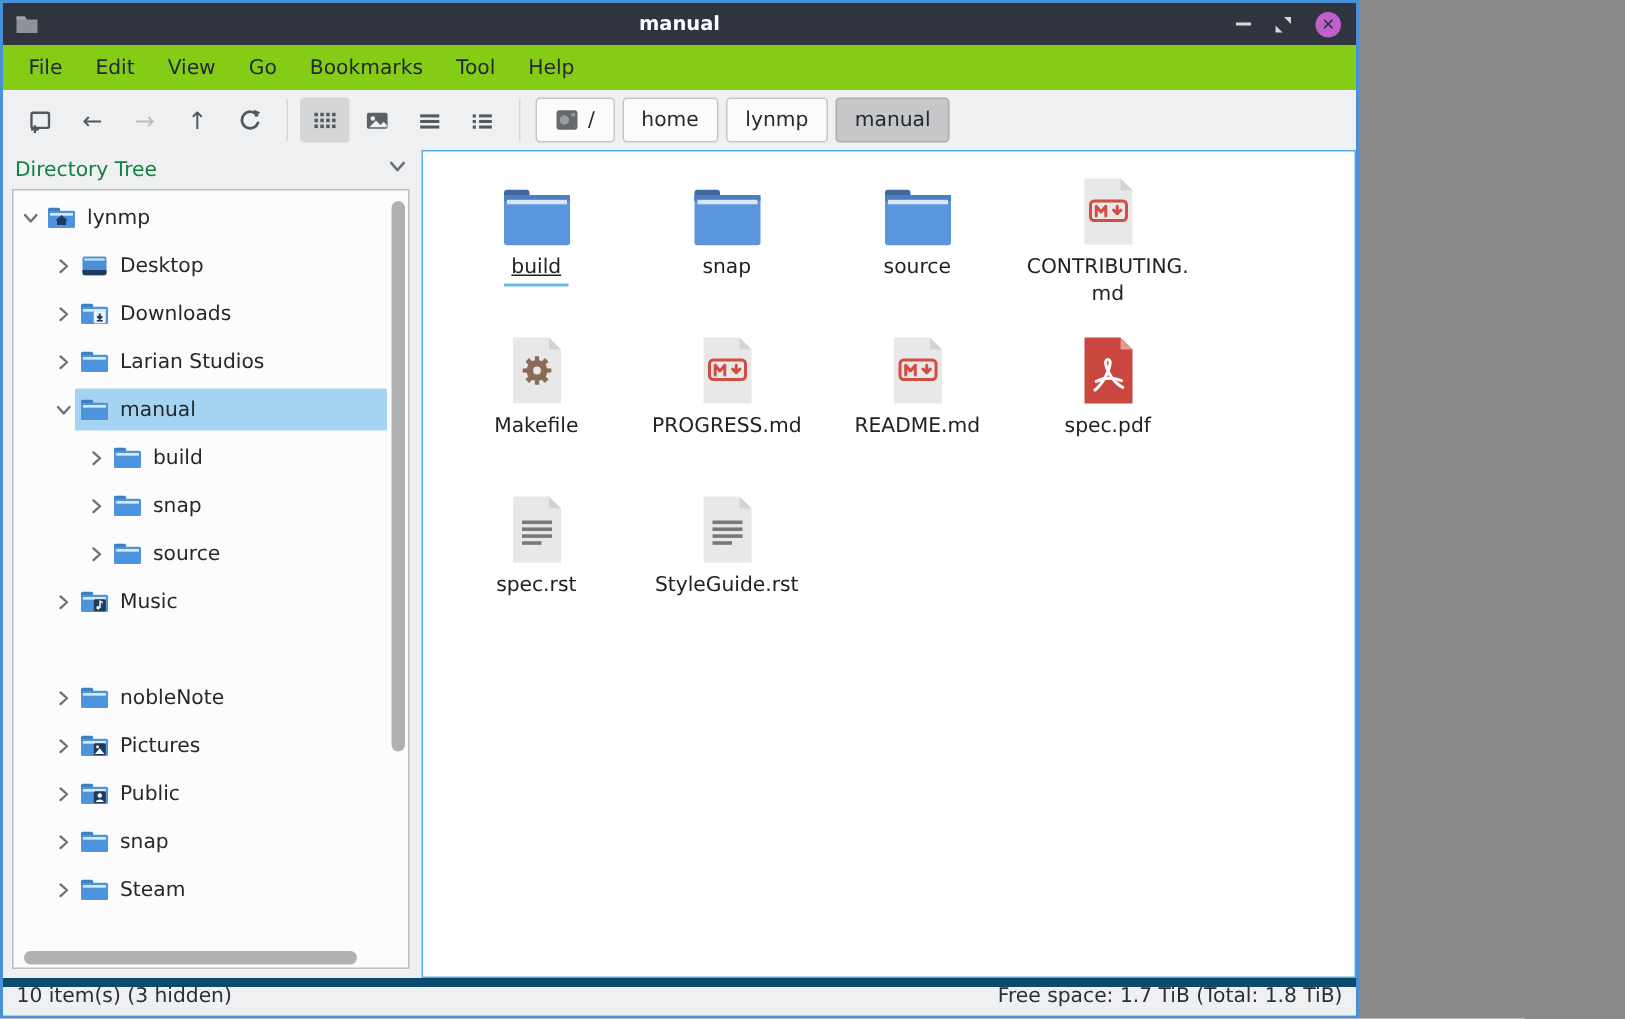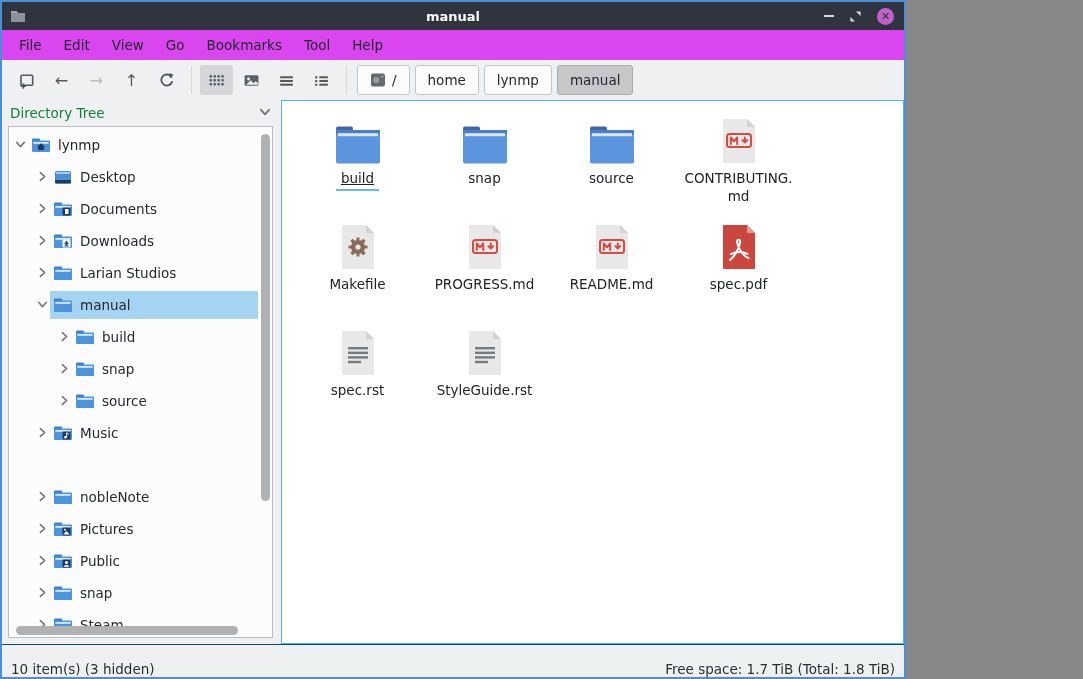--- a/index.html
+++ b/index.html
@@ -14,21 +14,21 @@
   .tb-icon { position:absolute; left:8px; top:6px; width:16px; height:16px; }
   .tb-title { color:#fbfcfd; font-size:13px; font-weight:bold; }
   .tb-controls { position:absolute; right:10px; top:0; height:28px; display:flex; align-items:center; gap:15px; }
   .wbtn { display:flex; align-items:center; justify-content:center; cursor:default; }
   .min-glyph { width:10px; height:2px; background:#d7dadd; }
   .close-btn { width:17px; height:17px; border-radius:50%; background:#c061cb; color:#2e323c;
                font-size:11px; font-weight:bold; line-height:1; }
 
   
   .menubar { height:30px; display:flex; align-items:center; padding-left:6px; flex:0 0 auto;
-             background:#d946ef; }
+             background:#84cc16; }
   .menu-item { font-size:13.5px; color:#25292d; padding:5px 11px; background:none; border:none;
                font-family:inherit; }
 
   
   .toolbar { height:40px; display:flex; align-items:center; padding-left:8px; gap:2px; flex:0 0 auto; }
   .tbtn { width:33px; height:30px; display:flex; align-items:center; justify-content:center;
           background:none; border:none; border-radius:3px; color:#53585d; font-size:16px; font-family:inherit; }
   .tbtn.disabled { color:#bcbdbf; }
   .tbtn.active { background:#d4d6d8; }
   .tbtn svg { width:17px; height:17px; }
@@ -66,22 +66,22 @@
   .fcell { width:127px; height:106px; display:flex; flex-direction:column; align-items:center; }
   .ficon { height:54px; display:flex; align-items:flex-end; justify-content:center; }
   .ficon svg.folder { width:48px; height:40px; }
   .ficon svg.doc { width:40px; height:48px; }
   .flabel { margin-top:5px; max-width:110px; text-align:center; font-size:13.5px; color:#202326;
             line-height:1.3; overflow-wrap:anywhere; }
   .flabel.focus span { text-decoration:underline; }
   .flabel.focus { border-bottom:2px solid #69b8ea; padding:0 5px 1px 5px; }
 
   
-  .statusbar { height:25px; flex:0 0 auto; background:#eff0f1; border-top:1px solid #0c4a6e;
-               display:flex; align-items:flex-start; justify-content:space-between; padding:16px 9px; }
+  .statusbar { height:25px; flex:0 0 auto; background:#eff0f1; border-top:6px solid #0c4a6e;
+               display:flex; align-items:flex-end; justify-content:space-between; padding:5px 9px; }
   .status-text { font-size:13.5px; color:#2b2f33; }
 </style>
 </head>
 <body>
 
 <svg width="0" height="0" style="position:absolute">
   <defs>
     <symbol id="i-folder-sm" viewBox="0 0 20 16">
       <rect x="1" y="1.5" width="8" height="5" rx="1" fill="#3f7ec0"></rect>
       <rect x="1" y="3.5" width="18" height="11.5" rx="1" fill="#4d94dc"></rect>
@@ -362,33 +362,20 @@
               </span>
           </div>
           <div class="tree-row d1">
             <span class="chev">
                 <svg>
                   <use href="#i-chev-r"></use>
                 </svg>
               </span>
             <span class="row-body">
                 <svg class="ti">
-                  <use href="#i-folder-doc"></use>
-                </svg>
-                <span class="tl">Documents</span>
-              </span>
-          </div>
-          <div class="tree-row d1">
-            <span class="chev">
-                <svg>
-                  <use href="#i-chev-r"></use>
-                </svg>
-              </span>
-            <span class="row-body">
-                <svg class="ti">
                   <use href="#i-folder-dl"></use>
                 </svg>
                 <span class="tl">Downloads</span>
               </span>
           </div>
           <div class="tree-row d1">
             <span class="chev">
                 <svg>
                   <use href="#i-chev-r"></use>
                 </svg>

